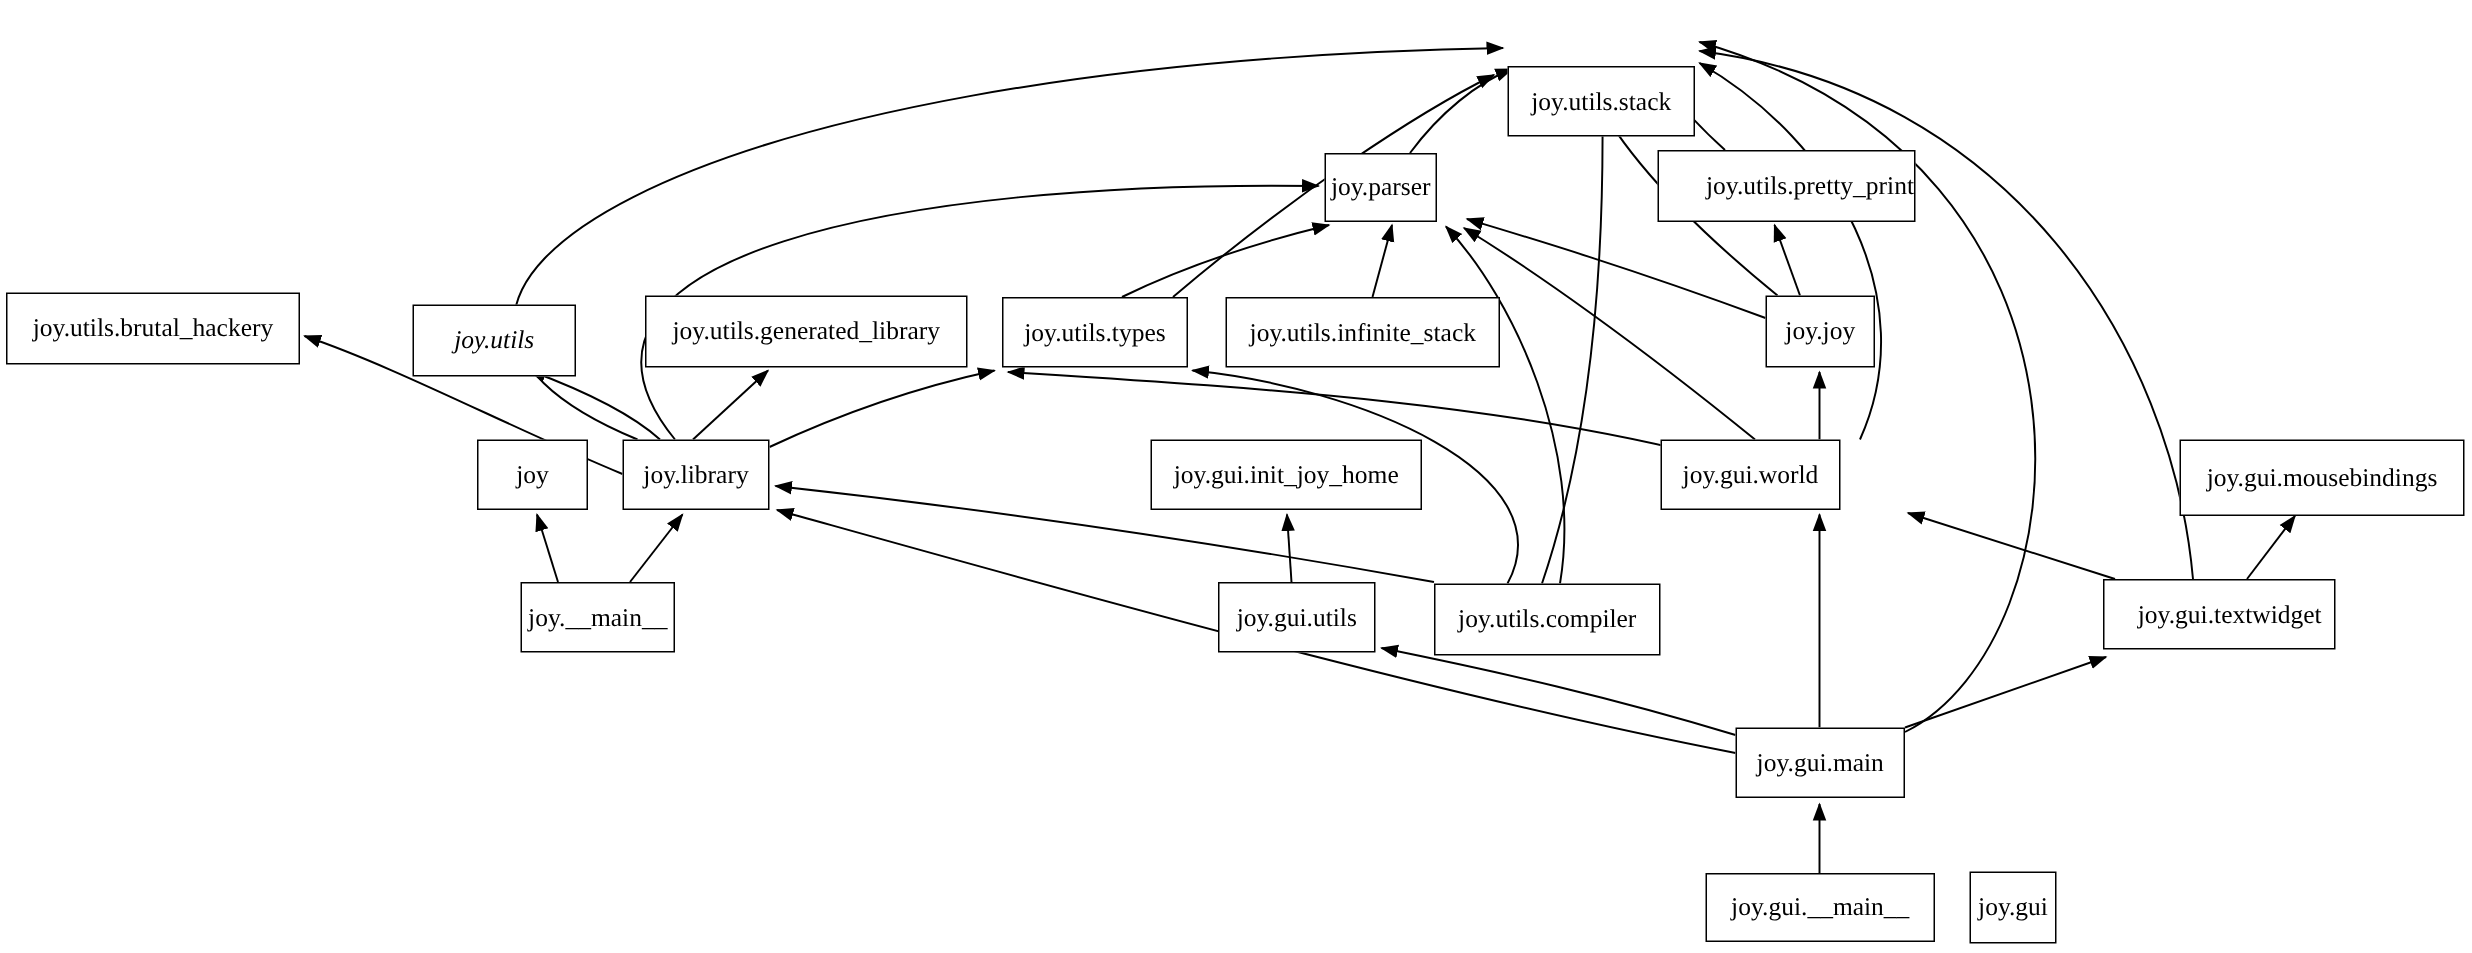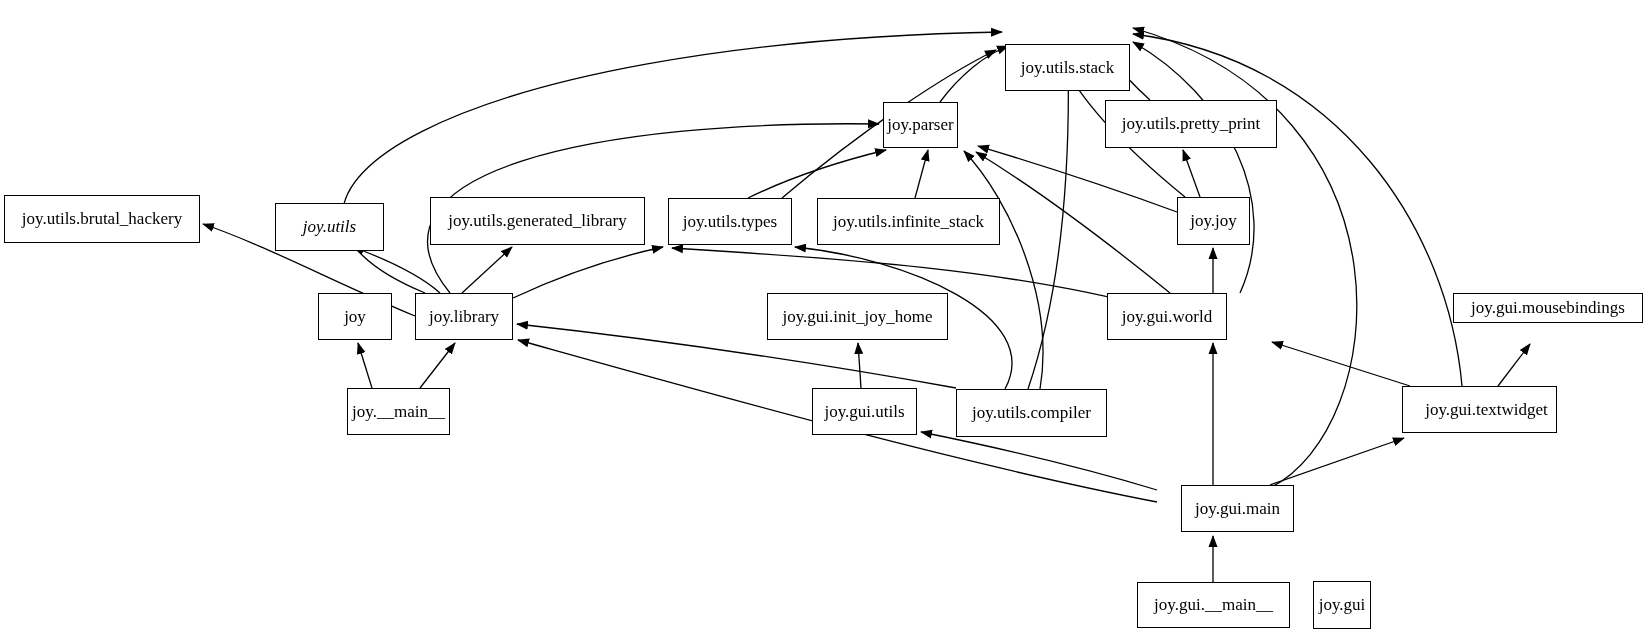--- a/index.html
+++ b/index.html
@@ -70,21 +70,21 @@
         <path d="M1213,582 L1213,536" fill="none" stroke="#000000" stroke-width="1.3" marker-end="url(#arrow)"></path>
       </g>
   </svg>
   <div id="nodes">
       <div class="gnode" style="left: 1005px; top: 0; width: 125px; height: 47px; margin-top: 44px;">
         <span>joy.utils.stack</span>
       </div>
       <div class="gnode" style="left: 883px; top: 102px; width: 75px; height: 46px;">
         <span>joy.parser</span>
       </div>
-      <div class="gnode" style="left: 1105px; top: 100px; width: 172px; height: 48px;">
+      <div class="gnode" style="left: 1105px; top: 100px; width: 172px; height: 48px; justify-content: flex-end;">
         <span>joy.utils.pretty_print</span>
       </div>
       <div class="gnode" style="left: 4px; top: 195px; width: 196px; height: 48px;">
         <span>joy.utils.brutal_hackery</span>
       </div>
       <div class="gnode" style="left: 275px; top: 203px; width: 109px; height: 48px; font-style: italic;">
         <span>joy.utils</span>
       </div>
       <div class="gnode" style="left: 430px; top: 197px; width: 215px; height: 48px;">
         <span>joy.utils.generated_library</span>
@@ -103,36 +103,36 @@
       </div>
       <div class="gnode" style="left: 415px; top: 293px; width: 98px; height: 47px;">
         <span>joy.library</span>
       </div>
       <div class="gnode" style="left: 767px; top: 293px; width: 181px; height: 47px;">
         <span>joy.gui.init_joy_home</span>
       </div>
       <div class="gnode" style="left: 1107px; top: 293px; width: 120px; height: 47px; justify-content: center;">
         <span>joy.gui.world</span>
       </div>
-      <div class="gnode" style="left: 1453px; top: 293px; width: 190px; height: 30px; align-items: center;">
+      <div class="gnode" style="left: 1453px; top: 293px; width: 190px; height: 51px; align-items: center;">
         <span>joy.gui.mousebindings</span>
       </div>
       <div class="gnode" style="left: 347px; top: 388px; width: 103px; height: 47px;">
         <span>joy.__main__</span>
       </div>
       <div class="gnode" style="left: 812px; top: 388px; width: 105px; height: 47px;">
         <span>joy.gui.utils</span>
       </div>
       <div class="gnode" style="left: 956px; top: 389px; width: 151px; height: 48px;">
         <span>joy.utils.compiler</span>
       </div>
       <div class="gnode" style="left: 1402px; top: 386px; width: 155px; height: 47px; padding-left: 14px;">
         <span>joy.gui.textwidget</span>
       </div>
-      <div class="gnode" style="left: 1157px; top: 485px; width: 113px; height: 47px; margin-left: 24px;">
+      <div class="gnode" style="left: 1157px; top: 485px; width: 113px; height: 47px;">
         <span>joy.gui.main</span>
       </div>
       <div class="gnode" style="left: 1137px; top: 582px; width: 153px; height: 46px;">
         <span>joy.gui.__main__</span>
       </div>
       <div class="gnode" style="left: 1313px; top: 581px; width: 58px; height: 48px;">
         <span>joy.gui</span>
       </div>
     </div>
 </div>

